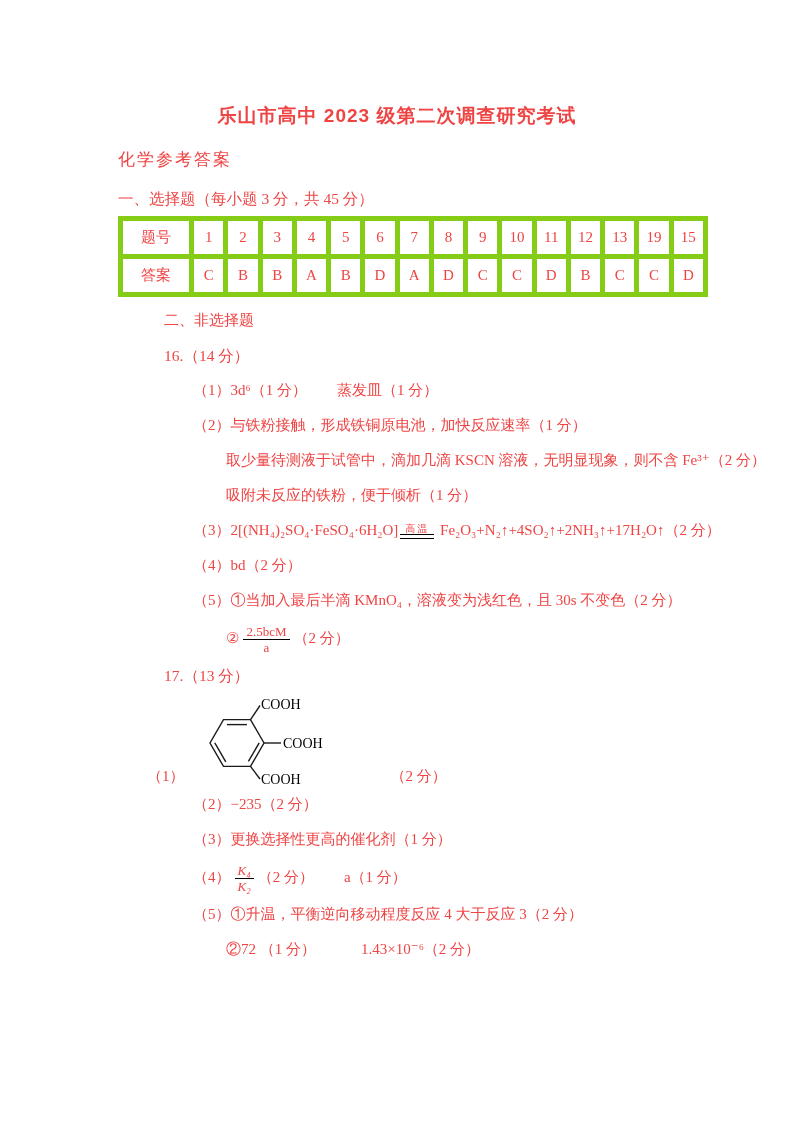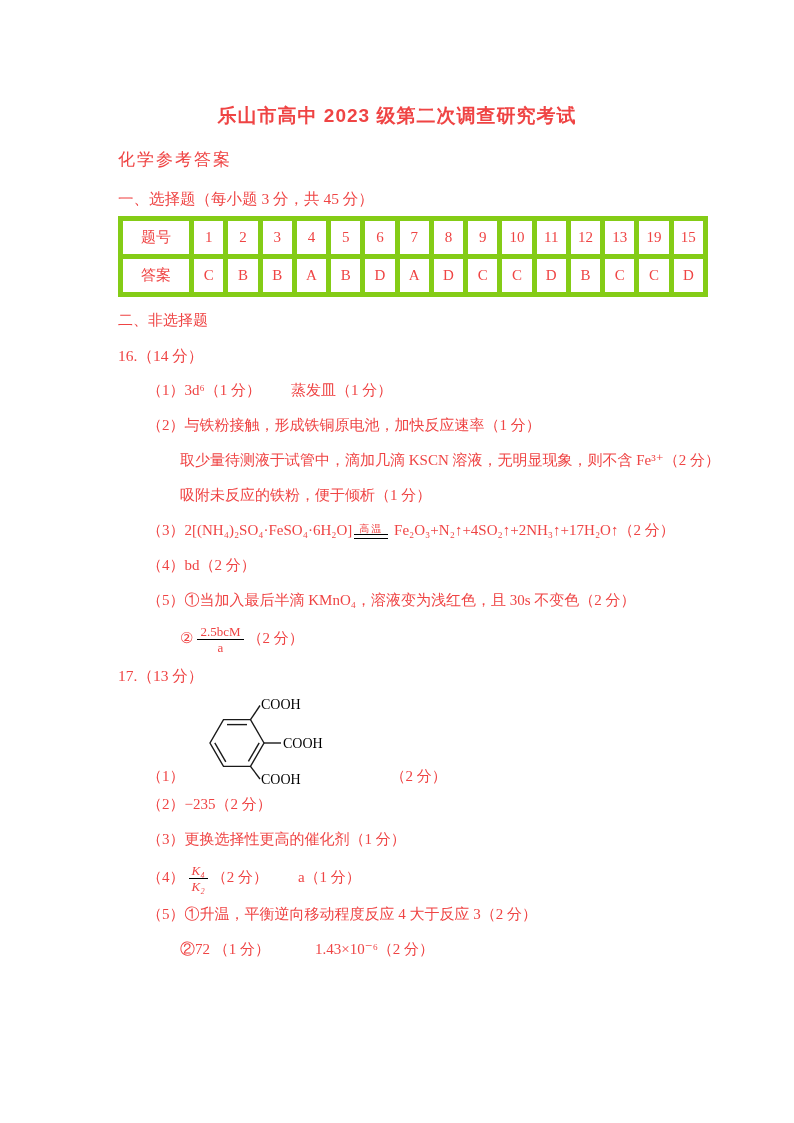--- a/index.html
+++ b/index.html
@@ -28,21 +28,21 @@
     table-layout:fixed;
   }
   table.answers td {
     border:5px solid #84cc16; height:33px; text-align:center;
     font-size:15px; padding:0; overflow:hidden;
   }
   table.answers td.rowhdr { width:66px; }
 
   .sec2-heading { margin-top:6px; font-size:15.5px; line-height:22px; }
 
-  .line { font-size:15px; height:35px; line-height:35px; white-space:nowrap; }
+  .line { font-size:15px; height:35px; line-height:35px; white-space:nowrap;margin-left:46px; }
   .qhead { font-size:15.5px; }
   .ind1 { padding-left:29px; }
   .ind2 { padding-left:62px; }
   .tall { height:40px; line-height:40px; }
 
   
   .cond { display:inline-block; vertical-align:3px; margin:0 2px; text-align:center; }
   .cond-txt { display:block; font-size:10px; line-height:9px; letter-spacing:2px; }
   .dline {
     display:block; height:3px; min-width:34px;

